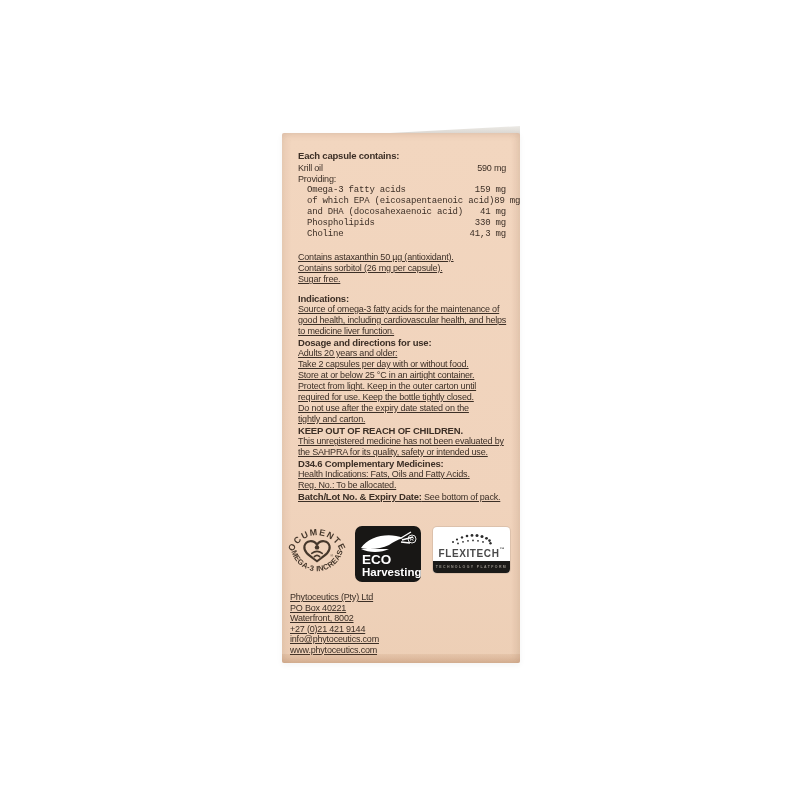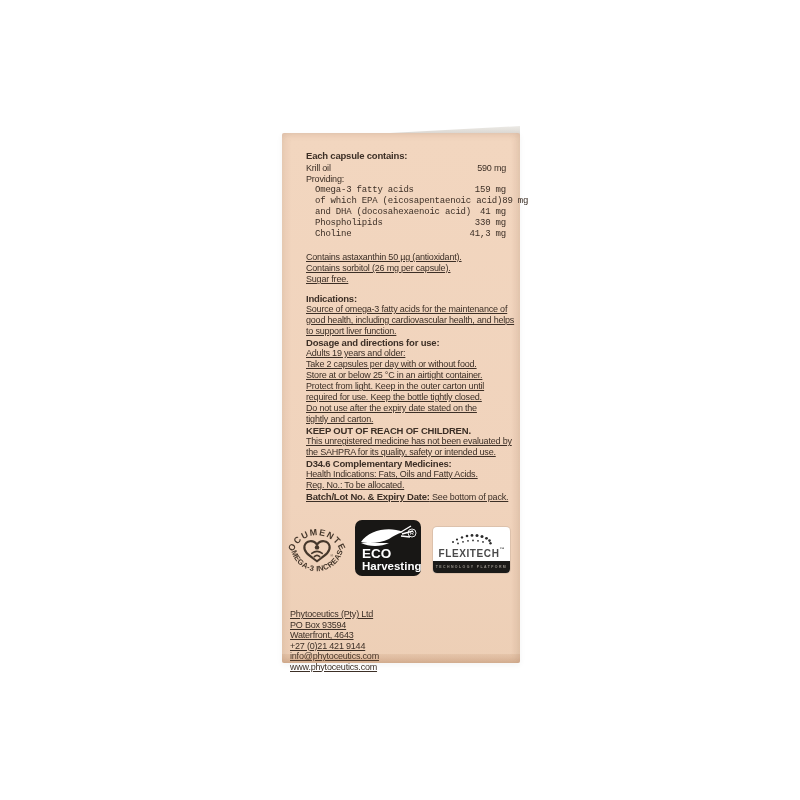--- a/index.html
+++ b/index.html
@@ -23,57 +23,57 @@
     background:linear-gradient(180deg,#eceae6,#d9d5cf);
     clip-path:polygon(0% 78%,100% 0%,100% 100%,0% 100%);
   }
   .box-bottom-edge{
     position:absolute;left:0;bottom:0;width:100%;height:9px;
     background:linear-gradient(180deg,rgba(160,100,55,0.10),rgba(160,100,55,0.22));
     border-radius:0 0 2px 2px;
   }
   
   .panel{
-    position:absolute;left:24px;top:17px;right:14px;
+    position:absolute;left:16px;top:17px;right:14px;
     color:#3c2f26;font-size:9px;line-height:11px;letter-spacing:-0.2px;
   }
   .h{font-weight:700;font-size:9.5px;}
   .nut-head{margin-bottom:2px;}
   .nrow{display:flex;justify-content:space-between;}
   .nrow .lab{white-space:nowrap;}
   .nrow .val{white-space:nowrap;text-align:right;}
   .ind{padding-left:9px;font-family:Liberation Mono, monospace;}
   .gap12{height:12px;}
   .gap8{height:8px;}
   .line{white-space:nowrap;text-decoration:underline;}
   
   .logos{position:absolute;left:0;top:385px;width:238px;height:70px;}
   .stamp{position:absolute;left:2px;top:1px;width:66px;height:66px;}
   .eco{
-    position:absolute;left:73px;top:2px;width:66px;height:56px;
+    position:absolute;left:73px;top:8px;width:66px;height:56px;
     background:#181715;border-radius:7px;
   }
   .flexi{
     position:absolute;left:151px;top:9px;width:77px;height:46px;
     background:#ffffff;border-radius:4px;overflow:hidden;
     box-shadow:0 0 0 1px rgba(0,0,0,0.08);
   }
   .flexi-name{
     position:absolute;left:0;top:19px;width:100%;text-align:center;
     color:#4a4a4a;font-weight:700;font-size:10px;letter-spacing:0.6px;white-space:nowrap;
   }
   .flexi-name sup{font-size:5px;vertical-align:6px;letter-spacing:0;}
   .flexi-strip{
     position:absolute;left:0;bottom:0;width:100%;height:12px;background:#1b1a18;
     color:#9a948c;font-size:3.5px;letter-spacing:1.4px;text-align:center;line-height:12px;
     font-weight:700;white-space:nowrap;
   }
   
   .address{
-    position:absolute;left:8px;top:476px;color:#3c2f26;
+    position:absolute;left:8px;top:459px;color:#3c2f26;
     font-size:9px;line-height:10.5px;letter-spacing:-0.2px;
   }
 </style>
 </head>
 <body>
 
 <div class="scene">
 
   <div class="box-flap"></div>
 
@@ -115,24 +115,24 @@
 
       <div class="line">Contains astaxanthin 50 µg (antioxidant).</div>
       <div class="line">Contains sorbitol (26 mg per capsule).</div>
       <div class="line">Sugar free.</div>
 
       <div class="gap8"></div>
 
       <div class="h">Indications:</div>
       <div class="line">Source of omega-3 fatty acids for the maintenance of</div>
       <div class="line">good health, including cardiovascular health, and helps</div>
-      <div class="line">to support liver function.</div>
+      <div class="line">to medicine liver function.</div>
 
       <div class="h">Dosage and directions for use:</div>
-      <div class="line">Adults 19 years and older:</div>
+      <div class="line">Adults 20 years and older:</div>
       <div class="line">Take 2 capsules per day with or without food.</div>
       <div class="line">Store at or below 25 °C in an airtight container.</div>
       <div class="line">Protect from light. Keep in the outer carton until</div>
       <div class="line">required for use. Keep the bottle tightly closed.</div>
       <div class="line">Do not use after the expiry date stated on the</div>
       <div class="line">tightly and carton.</div>
 
       <div class="h">KEEP OUT OF REACH OF CHILDREN.</div>
       <div class="line">This unregistered medicine has not been evaluated by</div>
       <div class="line">the SAHPRA for its quality, safety or intended use.</div>
@@ -199,22 +199,22 @@
               <circle cx="50" cy="12.9" r="0.9"></circle>
           </g>
         </svg>
         <div class="flexi-name"><span>FLEXITECH</span><sup>™</sup></div>
         <div class="flexi-strip">TECHNOLOGY PLATFORM</div>
       </div>
     </div>
 
     <div class="address">
       <div class="line">Phytoceutics (Pty) Ltd</div>
-      <div class="line">PO Box 93594</div>
-      <div class="line">Waterfront, 4643</div>
+      <div class="line">PO Box 40221</div>
+      <div class="line">Waterfront, 8002</div>
       <div class="line">+27 (0)21 421 9144</div>
       <div class="line">info@phytoceutics.com</div>
       <div class="line">www.phytoceutics.com</div>
     </div>
 
     <div class="box-bottom-edge"></div>
   </div>
 </div>
 
 </body></html>

